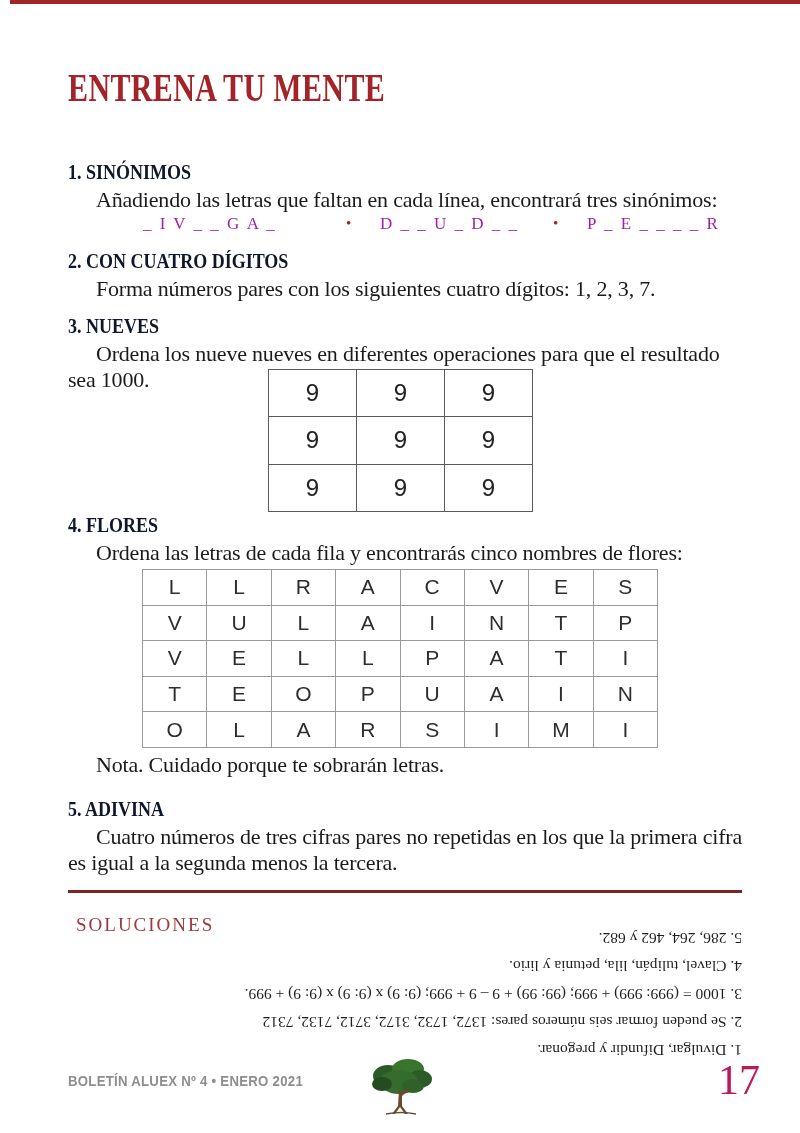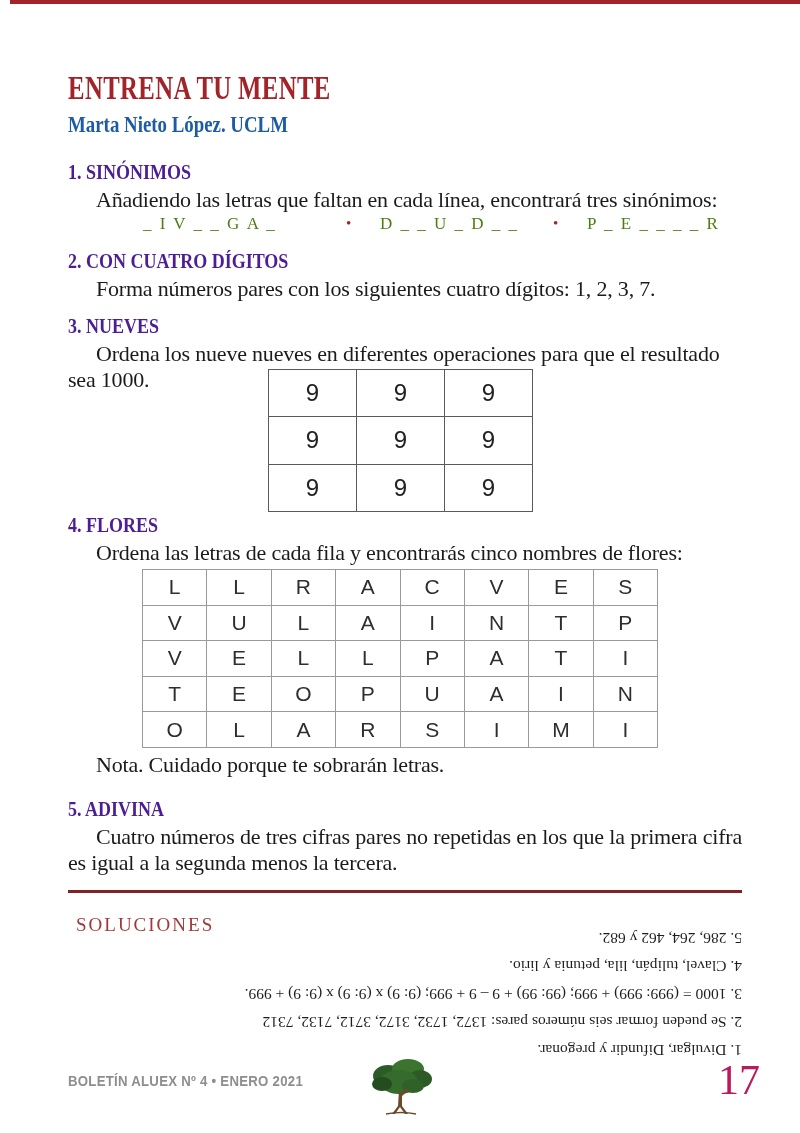--- a/index.html
+++ b/index.html
@@ -1,31 +1,31 @@
 <!DOCTYPE html>
 <html><head>
 <meta charset="utf-8">
 <style>
   html,body{margin:0;padding:0;background:#ffffff;}
   .page{position:relative;width:800px;height:1133px;background:#ffffff;overflow:hidden;
         font-family:"Liberation Serif", serif;color:#1b1b1b;}
   .top-rule{position:absolute;left:10px;top:0;width:790px;height:4px;background:#A22328;}
-  .title{position:absolute;left:68px;top:66px;margin:0;font-size:33px;font-weight:700;
+  .title{position:absolute;left:68px;top:66px;margin:0;font-size:40px;font-weight:700;
          color:#A22328;line-height:44px;letter-spacing:0.5px;white-space:nowrap;}
   .title .sx{display:inline-block;transform:scaleX(0.75);transform-origin:0 50%;}
   .author{position:absolute;left:68px;top:112px;margin:0;font-size:23px;font-weight:700;
           color:#1D5CA5;line-height:26px;white-space:nowrap;}
   .author .sx{display:inline-block;transform:scaleX(0.82);transform-origin:0 50%;}
-  .sec{position:absolute;left:68px;margin:0;font-size:20px;font-weight:700;color:#4c1d95;
+  .sec{position:absolute;left:68px;margin:0;font-size:20px;font-weight:700;color:#0f172a;
        line-height:22px;white-space:nowrap;}
   .sec .sx{display:inline-block;transform:scaleX(0.9);transform-origin:0 50%;}
   .body{position:absolute;left:68px;margin:0;font-size:22px;letter-spacing:-0.2px;
         line-height:26px;color:#1b1b1b;text-indent:28px;}
   .syn-row{position:absolute;left:68px;top:214px;width:690px;height:24px;}
-  .syn{position:absolute;top:0;font-size:17px;letter-spacing:2px;color:#4d7c0f;white-space:pre;}
+  .syn{position:absolute;top:0;font-size:17px;letter-spacing:2px;color:#a21caf;white-space:pre;}
   .dot{position:absolute;top:1px;font-size:15px;color:#A22328;}
   table.nines{position:absolute;left:268px;top:369px;width:265px;height:143px;
               border-collapse:collapse;table-layout:fixed;}
   table.nines td{border:1px solid #5a5a5a;text-align:center;vertical-align:middle;
               font-family:"Liberation Sans", sans-serif;font-size:24px;color:#222222;}
   table.flowers{position:absolute;left:142px;top:569px;width:516px;height:179px;
               border-collapse:collapse;table-layout:fixed;}
   table.flowers td{border:1px solid #9a9a9a;text-align:center;vertical-align:middle;
               font-family:"Liberation Sans", sans-serif;font-size:21px;color:#2e2e2e;}
   .mid-rule{position:absolute;left:68px;top:890px;width:674px;height:3px;background:#7E2427;}
@@ -41,21 +41,20 @@
             font-size:42px;line-height:44px;color:#be185d;}
 </style>
 </head>
 <body>
 
 <div class="page">
 
   <div class="top-rule"></div>
 
   <h1 class="title"><span class="sx">ENTRENA TU MENTE</span></h1>
-  <h2 class="author"><span class="sx">Marta Nieto López. UCLM</span></h2>
 
   <h3 class="sec" style="top:161px"><span class="sx">1. SINÓNIMOS</span></h3>
   <p class="body" style="top:187px;width:660px">Añadiendo las letras que faltan en cada línea, encontrará tres sinónimos:</p>
   <div class="syn-row">
     <span class="syn" style="left:75px">_ I V _ _ G A _</span>
     <span class="dot" style="left:278px">•</span>
     <span class="syn" style="left:312px">D _ _ U _ D _ _</span>
     <span class="dot" style="left:485px">•</span>
     <span class="syn" style="left:519px">P _ E _ _ _ _ R</span>
   </div>

